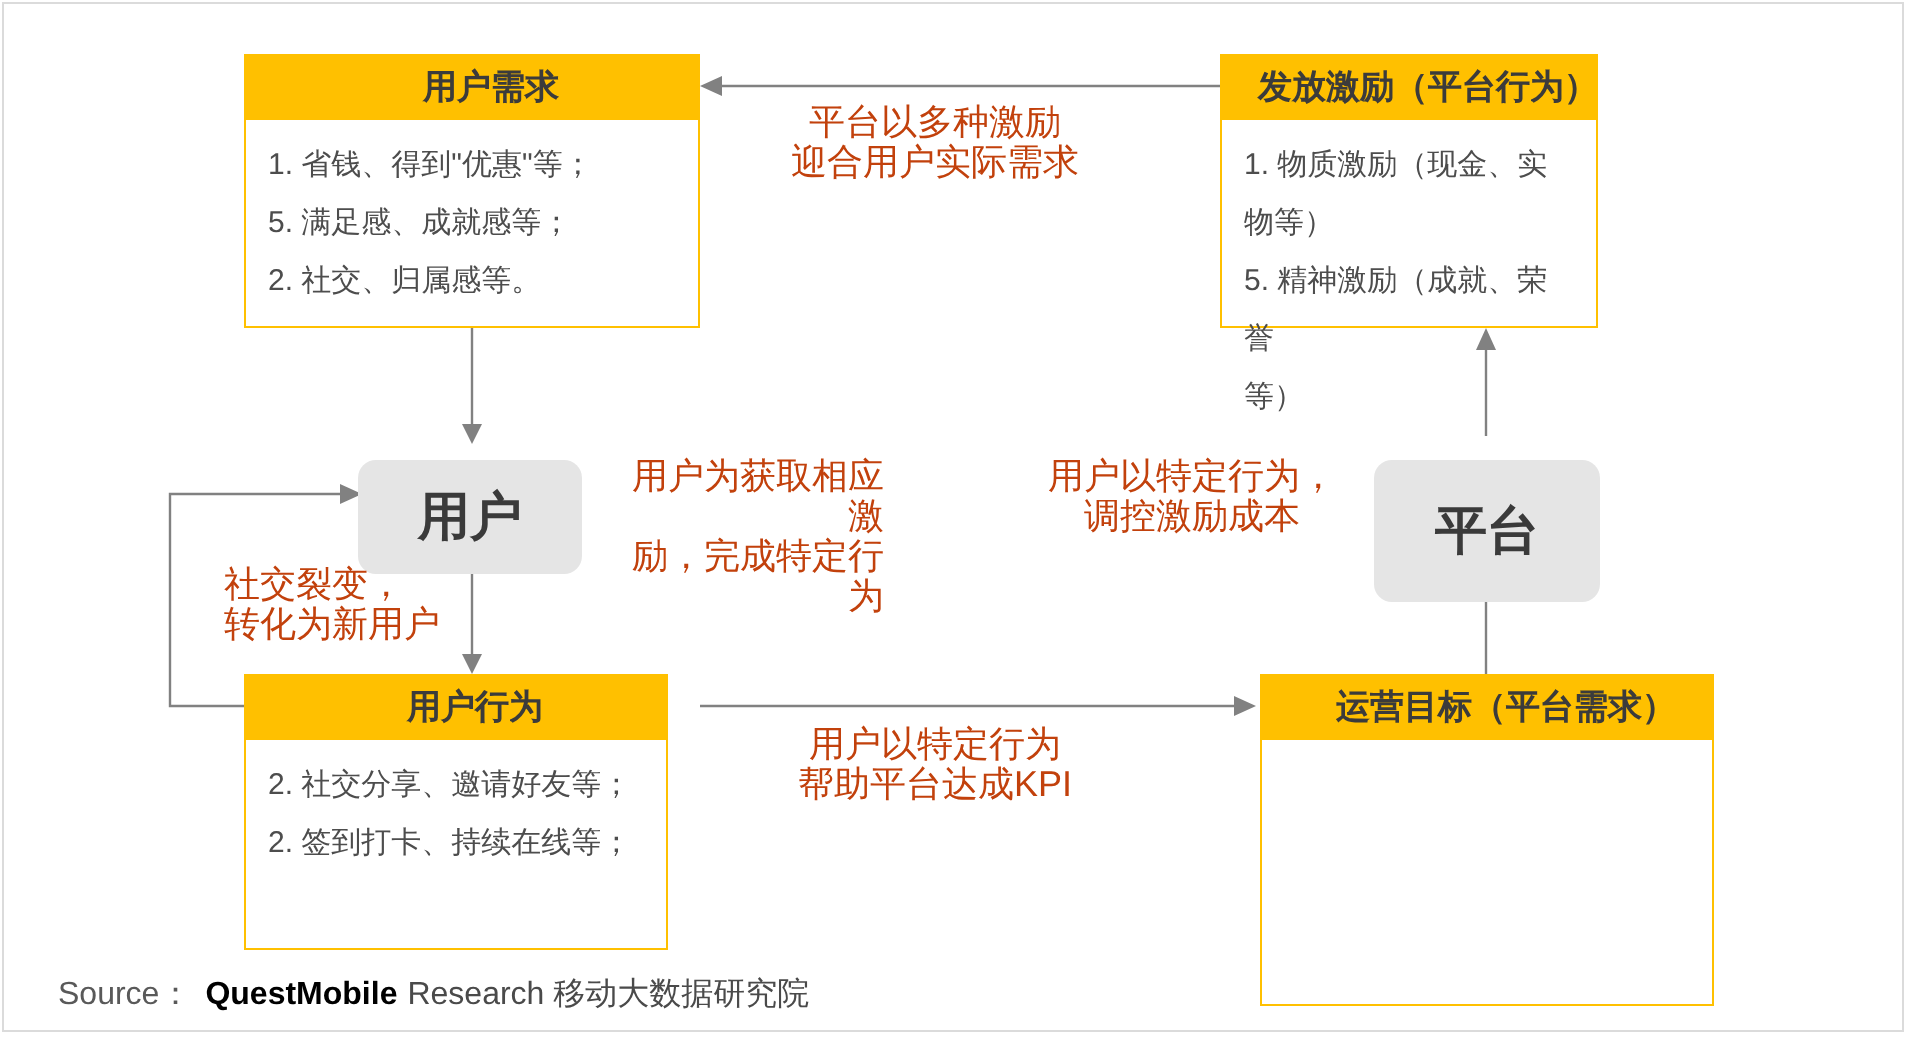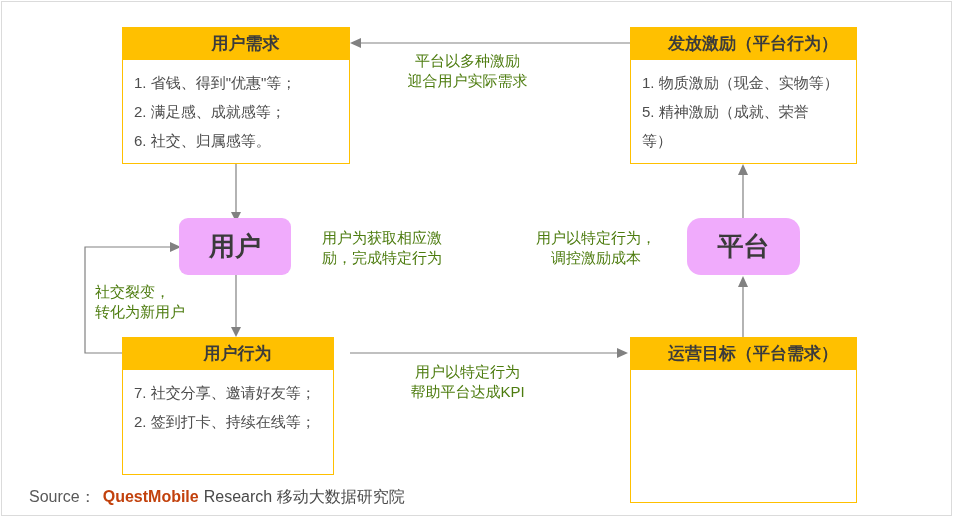--- a/index.html
+++ b/index.html
@@ -24,36 +24,36 @@
     margin: -1px -1px 0 -1px;
     padding-left: 19px;
   }
   .panel-body { padding: 8px 11px 0 11px; }
   .panel-item {
     font-size: 15px; color: #4D4D4D; line-height: 29px;
     white-space: pre-line;
   }
 
   .node {
-    position: absolute; background: #f0abfc; border-radius: 9px;
+    position: absolute; background: #e5e5e5; border-radius: 9px;
     display: flex; align-items: center; justify-content: center;
-    font-size: 26px; font-weight: bold; color: #3A3A3A;
+    font-size: 26px; font-weight: bold; color: #3A3A3A; margin-top: 12px;
   }
 
   .edge-label {
-    position: absolute; font-size: 15px; color: #4d7c0f;
+    position: absolute; font-size: 18px; color: #c2410c;
     line-height: 20px; white-space: pre-line;
   }
   .edge-label.center { text-align: center; }
 
   .source {
     position: absolute; left: 29px; top: 487px;
     font-size: 16px; color: #595959;
   }
-  .source .brand { color: #c2410c; font-weight: 600; margin: 0 5px 0 7px; }
+  .source .brand { color: #000000; font-weight: 600; margin: 0 5px 0 7px; }
   .source .suffix { color: #4A4A4A; }
 </style>
 </head>
 <body>
 
 <div class="frame"></div>
 
 <svg class="connectors" viewBox="0 0 960 520" xmlns="http://www.w3.org/2000/svg">
   <g stroke="#818181" stroke-width="1.2" fill="none">
     <line x1="630" y1="43" x2="358" y2="43"></line>
@@ -72,55 +72,55 @@
     <polygon points="743,276 738,287 748,287"></polygon>
     <polygon points="743,164 738,175 748,175"></polygon>
     <polygon points="181,247 170,242 170,252"></polygon>
   </g>
 </svg>
 
 <div class="panel" style="left:122px; top:27px; width:228px; height:137px;">
   <div class="panel-header">用户需求</div>
   <div class="panel-body">
     <div class="panel-item">1. 省钱、得到"优惠"等；</div>
-    <div class="panel-item">2. 满足感、成就感等；</div>
-    <div class="panel-item">6. 社交、归属感等。</div>
+    <div class="panel-item">5. 满足感、成就感等；</div>
+    <div class="panel-item">2. 社交、归属感等。</div>
   </div>
 </div>
 
-<div class="panel" style="left:630px; top:27px; width:227px; height:137px;">
+<div class="panel" style="left:610px; top:27px; width:189px; height:137px;">
   <div class="panel-header">发放激励（平台行为）</div>
   <div class="panel-body">
     <div class="panel-item">1. 物质激励（现金、实物等）</div>
     <div class="panel-item">5. 精神激励（成就、荣誉
 等）</div>
   </div>
 </div>
 
 <div class="panel" style="left:122px; top:337px; width:212px; height:138px;">
   <div class="panel-header">用户行为</div>
   <div class="panel-body">
-    <div class="panel-item">7. 社交分享、邀请好友等；</div>
+    <div class="panel-item">2. 社交分享、邀请好友等；</div>
     <div class="panel-item">2. 签到打卡、持续在线等；</div>
   </div>
 </div>
 
 <div class="panel" style="left:630px; top:337px; width:227px; height:166px;">
   <div class="panel-header">运营目标（平台需求）</div>
 </div>
 
 <div class="node" style="left:179px; top:218px; width:112px; height:57px;">用户</div>
-<div class="node" style="left:687px; top:218px; width:113px; height:57px;border-radius:14px;">平台</div>
+<div class="node" style="left:687px; top:218px; width:113px; height:71px;">平台</div>
 
 <div class="edge-label center" style="left:385px; top:51px; width:165px;">平台以多种激励
 迎合用户实际需求</div>
 <div class="edge-label" style="left:302px; top:228px; width:140px;text-align:right;">用户为获取相应激
 励，完成特定行为</div>
 <div class="edge-label center" style="left:512px; top:228px; width:168px;">用户以特定行为，
 调控激励成本</div>
 <div class="edge-label center" style="left:385px; top:362px; width:165px;">用户以特定行为
 帮助平台达成KPI</div>
-<div class="edge-label" style="left:95px; top:282px; width:130px;">社交裂变，
+<div class="edge-label" style="left:112px; top:282px; width:130px;">社交裂变，
 转化为新用户</div>
 
 <div class="source">
   <span>Source：</span><span class="brand">QuestMobile</span><span class="suffix">Research 移动大数据研究院</span>
 </div>
 
 </body></html>

